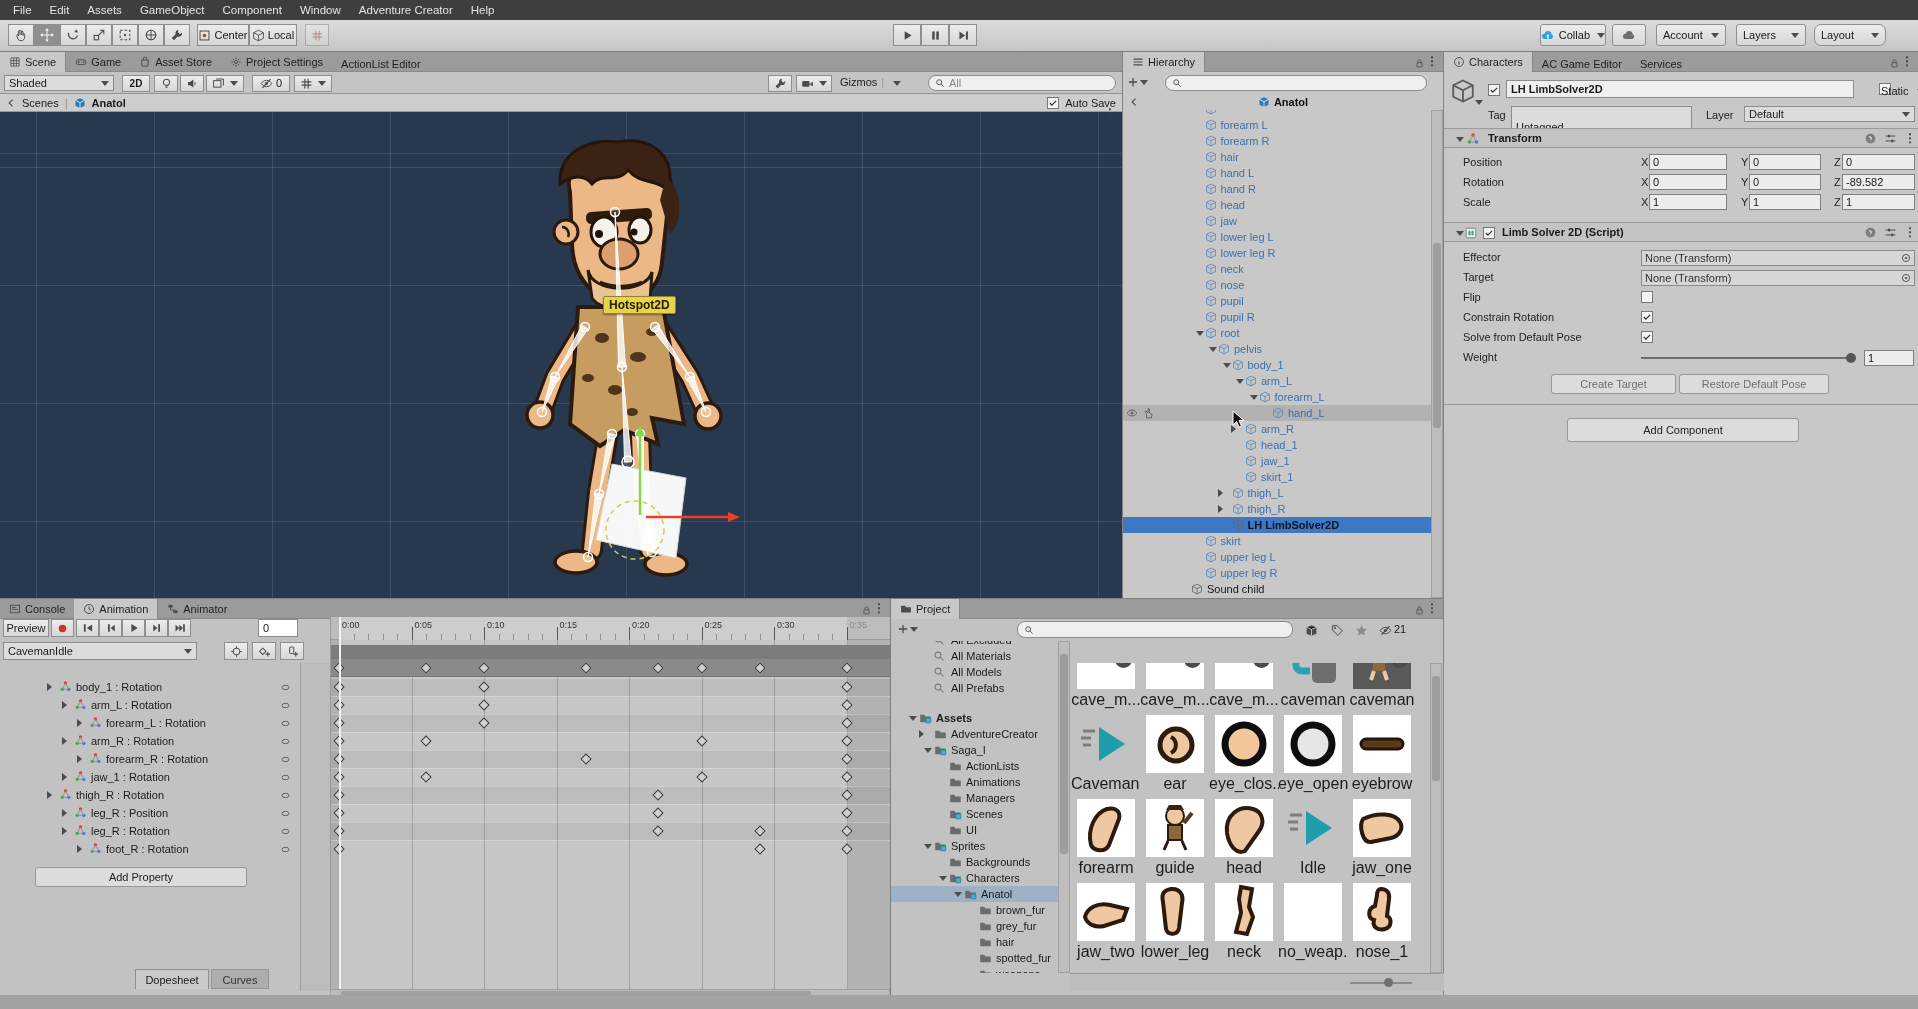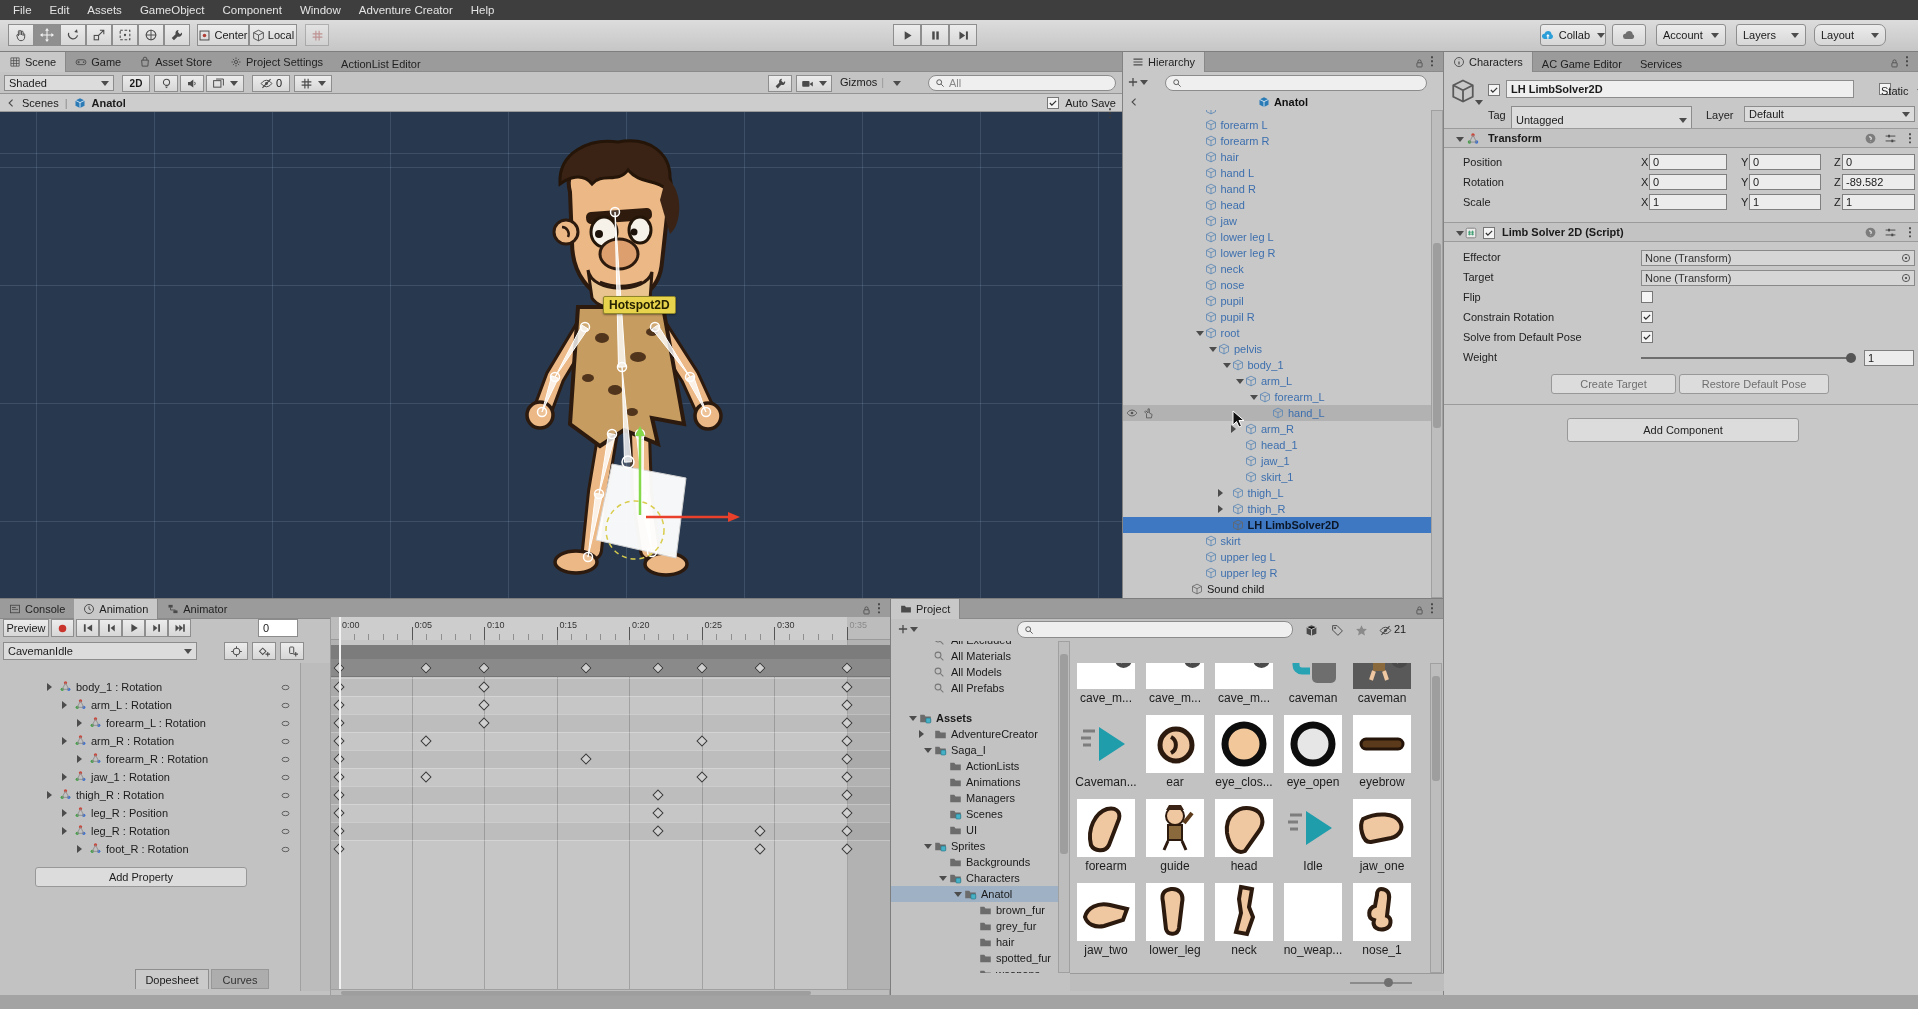--- a/index.html
+++ b/index.html
@@ -61,21 +61,21 @@
         display:flex;align-items:center;justify-content:center;font-size:11px;}
   
   #animcol{position:absolute;left:0;top:598px;width:890px;height:397px;background:#c2c2c2;border-top:1px solid #7e7e7e;box-sizing:border-box;}
   #projcol{position:absolute;left:890px;top:598px;width:553px;height:397px;background:#c2c2c2;border-top:1px solid #7e7e7e;border-left:1px solid #7e7e7e;box-sizing:border-box;}
   .arow{position:absolute;left:0;width:330px;height:18px;line-height:18px;}
   #timeline{position:absolute;left:330px;top:18px;width:560px;height:372px;background:#b2b2b2;border-left:1px solid #9a9a9a;box-sizing:border-box;overflow:hidden;}
   .key{position:absolute;width:8px;height:8px;background:#d0d0d0;border:1px solid #3c3c3c;transform:translate(-50%,-50%) rotate(45deg);box-sizing:border-box;}
   .rlabel{position:absolute;top:3px;font-size:9px;color:#333;}
   #statusbar{position:absolute;left:0;top:995px;width:100%;height:14px;background:#bdbdbd;border-top:1px solid #8f8f8f;box-sizing:border-box;
              display:flex;align-items:center;justify-content:flex-end;padding-right:8px;font-size:10.5px;color:#23313f;}
-  .alabel{position:absolute;width:70px;text-align:center;font-size:12px;color:#1d1d1d;white-space:nowrap;overflow:hidden;}
+  .alabel{position:absolute;width:70px;text-align:center;font-size:16px;color:#1d1d1d;white-space:nowrap;overflow:hidden;}
   .prow{position:absolute;left:0;width:172px;height:16px;line-height:16px;white-space:nowrap;}
   .scroll{position:absolute;background:#bdbdbd;border:1px solid #a0a0a0;box-sizing:border-box;}
   .sthumb{position:absolute;background:#9e9e9e;border-radius:3px;left:1px;right:1px;}
 </style>
 </head>
 <body>
 
 <div id="app">
 
   <div id="menubar">
@@ -816,21 +816,21 @@
       </span>
     <span class="caret abs" style="left:26px;top:48px;"></span>
     <span class="cb abs" style="left:44px;top:31px;"><svg viewBox="0 0 16 16" style="width:10px;height:10px;">
           <path d="M3 8l3.2 3.5L13 4.5" stroke="#333" fill="none" stroke-width="2"></path>
         </svg></span>
     <div class="field abs" style="left:62px;top:28px;width:348px;height:18px;font-weight:bold;">LH LimbSolver2D</div>
     <span class="cb abs" style="left:420px;top:31px;"></span>
     <span class="ilabel" style="left:437px;top:33px;">Static</span>
     <span class="caret abs" style="left:468px;top:37px;"></span>
     <span class="ilabel" style="left:44px;top:57px;">Tag</span>
-    <div class="ddown abs" style="left:67px;top:54px;width:181px;height:28px;">
+    <div class="ddown abs" style="left:67px;top:54px;width:181px;height:28px;align-items:flex-end;">
       <span>Untagged</span>
         <span class="caret"></span>
     </div>
     <span class="ilabel" style="left:262px;top:57px;">Layer</span>
     <div class="ddown abs" style="left:300px;top:54px;width:171px;height:16px;">
       <span>Default</span>
         <span class="caret"></span>
     </div>
     <div id="inspbody" style="position: absolute; left: 0px; top: 0px; width: 100%; height: 100%; pointer-events: none;">
         <div class="comphdr" style="top:76px;">

